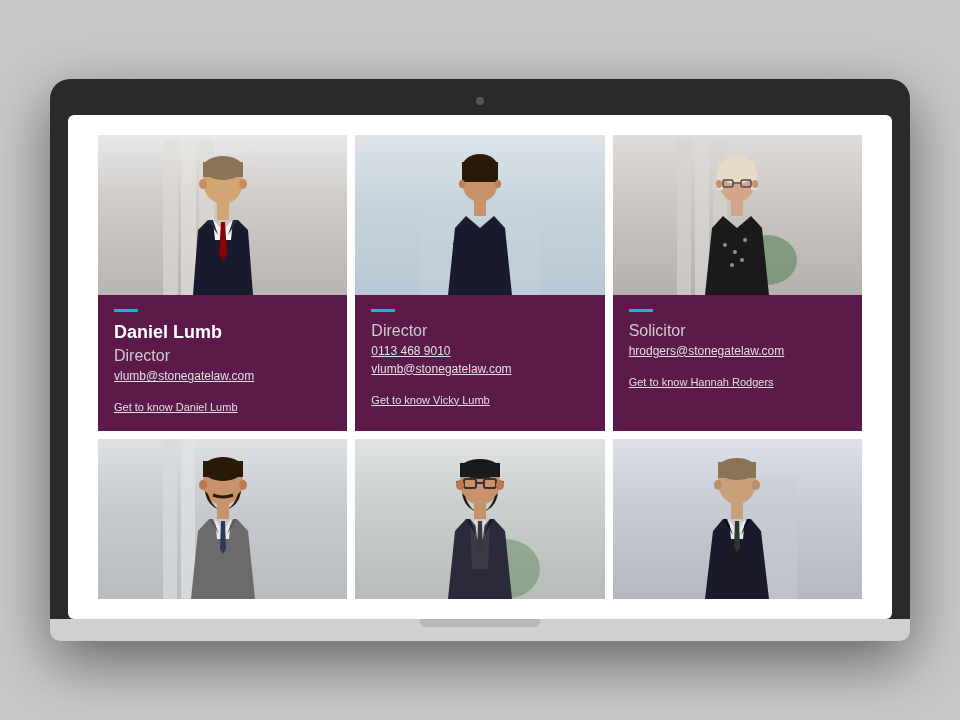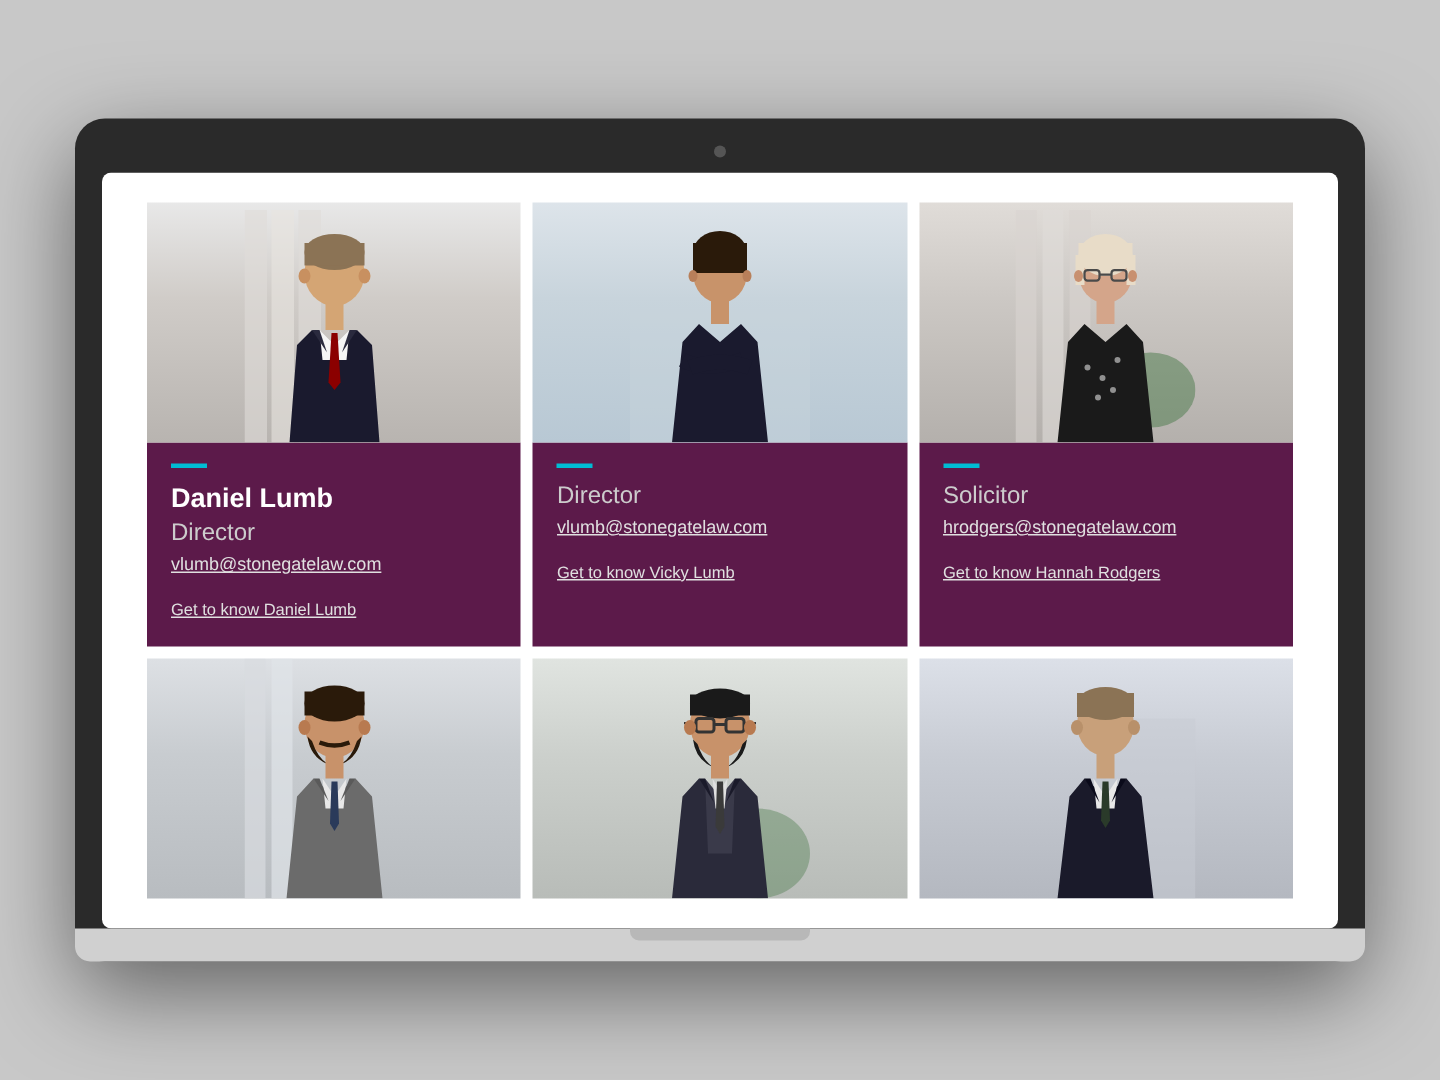--- a/index.html
+++ b/index.html
@@ -232,20 +232,21 @@
 
               <path d="M28 155 L35 88 L46 76 L60 88 L74 76 L85 88 L92 155 Z" fill="#1a1a2e"></path>
 
               <path d="M35 100 Q50 108 75 100" stroke="#1a1a2e" stroke-width="10" fill="none"></path>
               <path d="M40 105 Q60 98 80 105" stroke="#1a1a2e" stroke-width="10" fill="none"></path>
             </svg>
           </div>
           <div class="team-info">
             <div class="team-info-accent"></div>
             <div class="team-title">Director</div>
+            <a class="team-phone">0113 468 9010</a>
             <a class="team-email">vlumb@stonegatelaw.com</a>
             <a class="team-link">Get to know Vicky Lumb</a>
           </div>
         </div>
 
         <div class="team-card">
           <div class="team-photo photo-hannah">
             <svg class="person-svg" width="120" height="155" viewBox="0 0 120 155">
 
               <rect x="0" y="0" width="14" height="155" fill="#d8d4d0" opacity="0.6"></rect>

